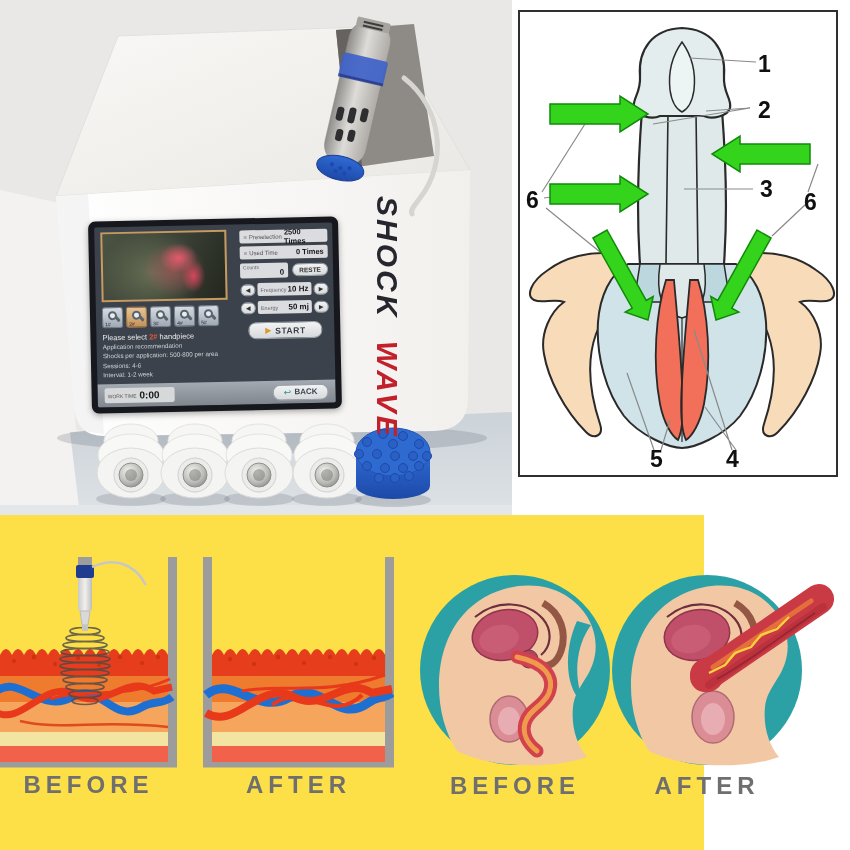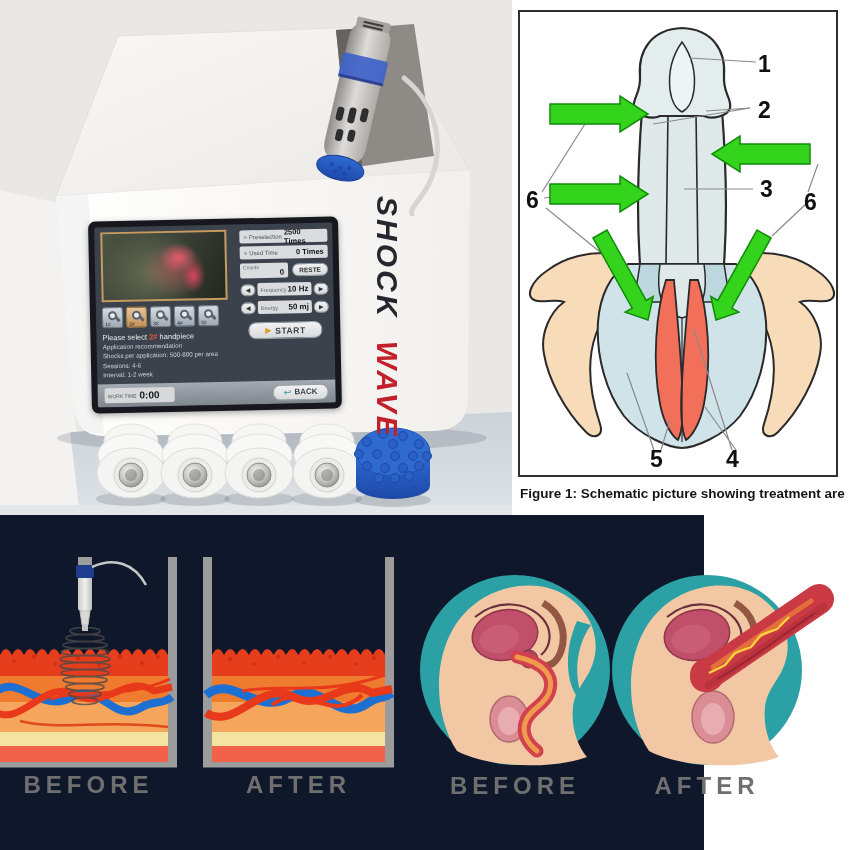--- a/index.html
+++ b/index.html
@@ -68,21 +68,21 @@
   .back-ic { font-size:9px; color:#2e9090; }
   .back-txt { font-size:8px; font-weight:bold; color:#3c4450; }
 
   
   .figurepanel { position:absolute; left:512px; top:0; width:338px; height:518px; background:#fff; }
   .figbox { position:absolute; left:6px; top:10px; width:320px; height:467px; border:2px solid #2f2f2f; background:#fff; }
   .caption { position:absolute; left:8px; top:486px; font-size:13.5px; font-weight:700; color:#141414; white-space:nowrap; }
   .callout { font:bold 23px "Liberation Sans","DejaVu Sans",sans-serif; fill:#101010; }
 
   
-  .bottom { position:absolute; left:0; top:515px; width:704px; height:335px; background:#0f172a; }
+  .bottom { position:absolute; left:0; top:515px; width:704px; height:335px; background:#fde047; }
   .bottom svg { position:absolute; }
   .cmp-label { position:absolute; font-size:24px; font-weight:700; color:#6f6f6f; letter-spacing:5px; text-align:center; }
 </style>
 </head>
 <body>
 
 <div class="canvas">
 
   <section class="photo">
     <svg class="scene" width="512" height="515" viewBox="0 0 512 515">
@@ -352,21 +352,20 @@
 
         <text class="callout" x="238" y="60">1</text>
         <text class="callout" x="238" y="106">2</text>
         <text class="callout" x="240" y="185">3</text>
         <text class="callout" x="6" y="196">6</text>
         <text class="callout" x="284" y="198">6</text>
         <text class="callout" x="130" y="455">5</text>
         <text class="callout" x="206" y="455">4</text>
       </svg>
     </div>
-    <div class="caption">Figure 1: Schematic picture showing treatment are</div>
   </section>
 
   <section class="bottom">
 
     <svg style="left:0; top:30px;" width="180" height="255" viewBox="0 0 180 255">
       <defs>
         <linearGradient id="devG" x1="0" y1="0" x2="1" y2="0">
           <stop offset="0" stop-color="#c9c9c7"></stop>
             <stop offset="0.5" stop-color="#f0f0ee"></stop>
             <stop offset="1" stop-color="#bdbdbb"></stop>

